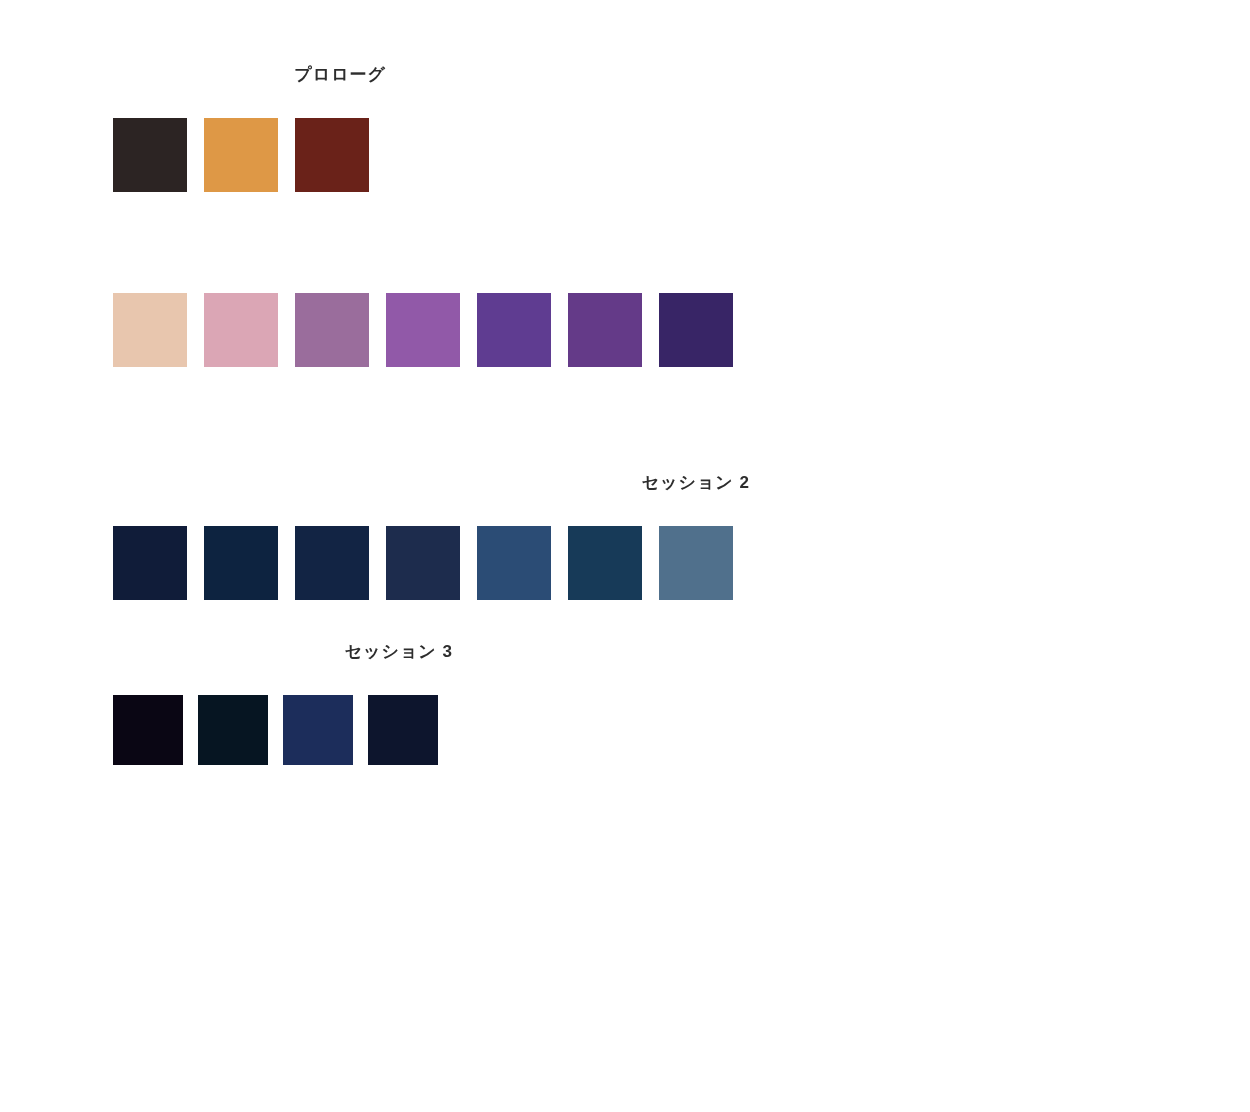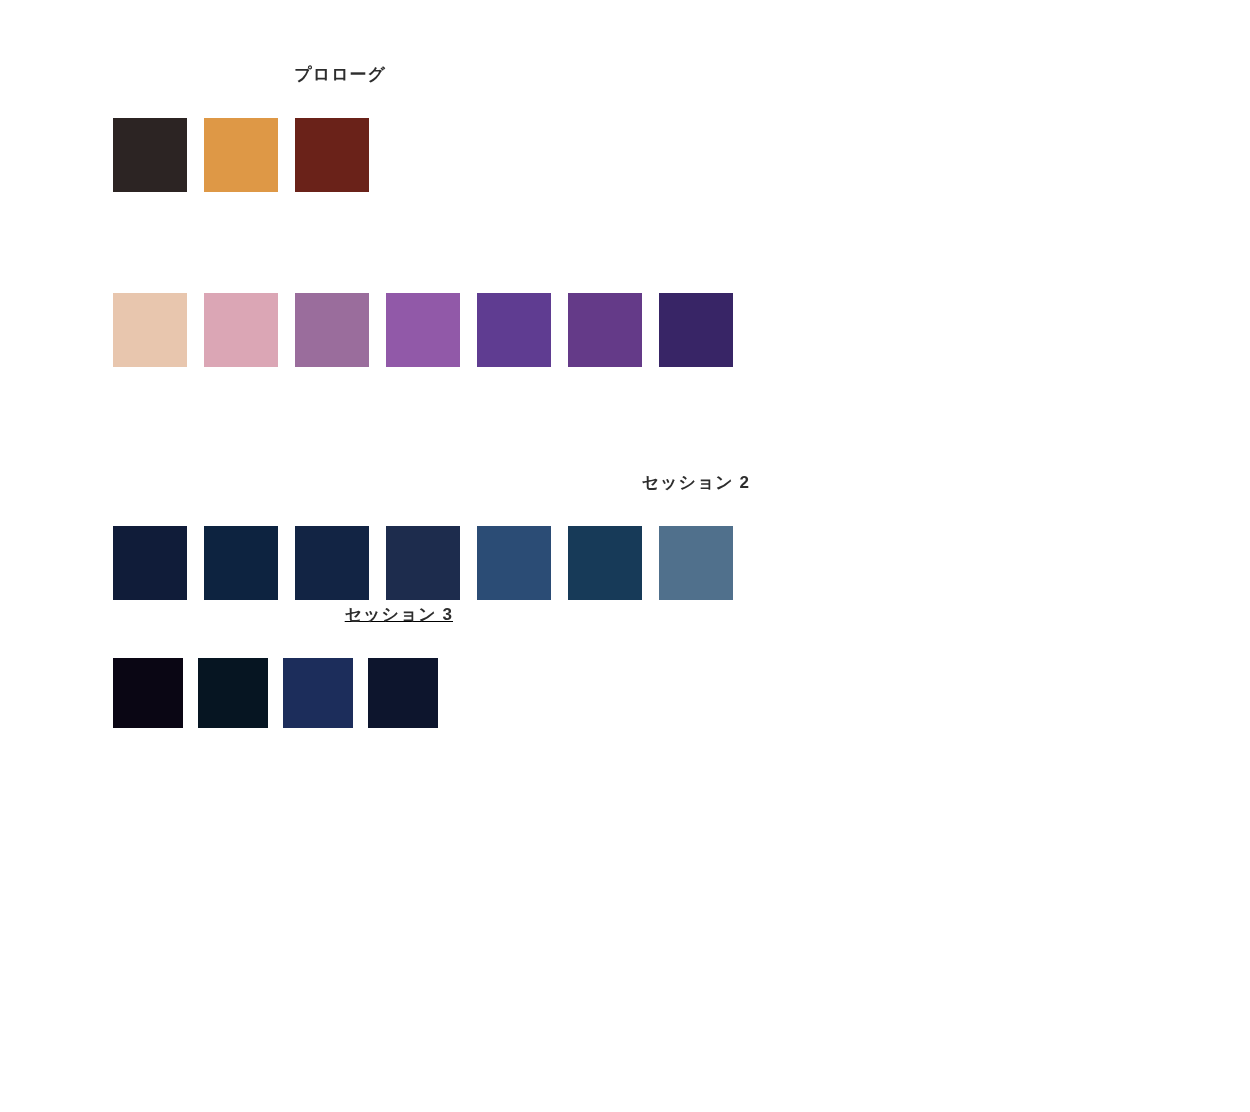--- a/index.html
+++ b/index.html
@@ -51,21 +51,21 @@
   #section-prologue .swatch { width: 74px; height: 74px; margin-right: 17px; }
 
   #section-session-1 { top: 258px; }
   #section-session-1 .swatch-row { margin-top: 35px; }
   #section-session-1 .swatch { width: 74px; height: 74px; margin-right: 17px; }
 
   #section-session-2 { top: 451px; margin-top: 23px; }
   #section-session-2 .swatch-row { margin-top: 35px; }
   #section-session-2 .swatch { width: 74px; height: 74px; margin-right: 17px; }
 
-  #section-session-3 { top: 606px; text-decoration: underline; }
+  #section-session-3 { top: 643px; }
   #section-session-3 .swatch-row { margin-top: 35px; }
   #section-session-3 .swatch { width: 70px; height: 70px; margin-right: 15px; }
 
   #section-epilogue { top: 832px; left: 110px; }
   #section-epilogue .swatch-row { margin-top: 35px; }
   #section-epilogue .swatch-row.row-2 { margin-top: 24px; }
   #section-epilogue .swatch { width: 72px; height: 72px; margin-right: 21px; }
 </style>
 </head>
 <body>

